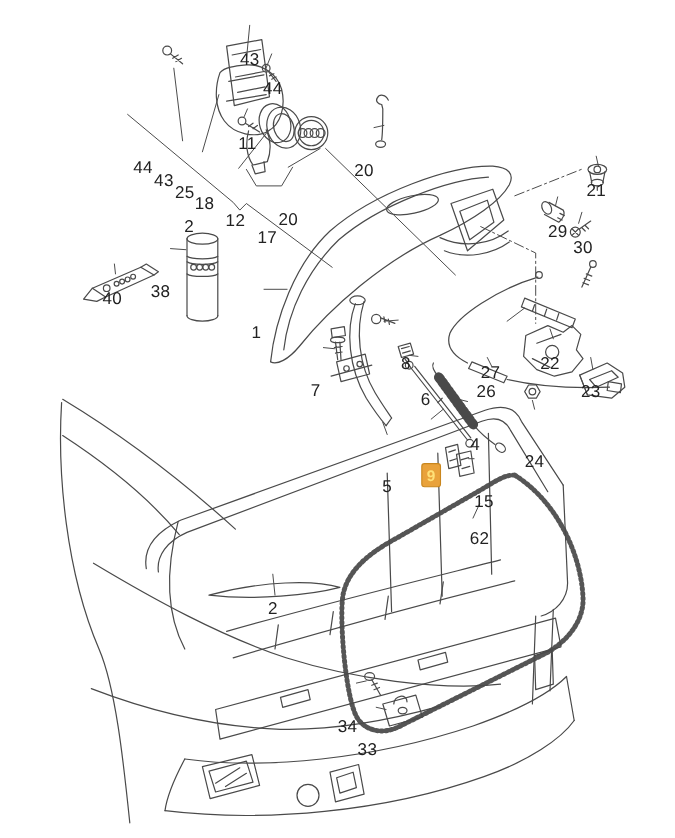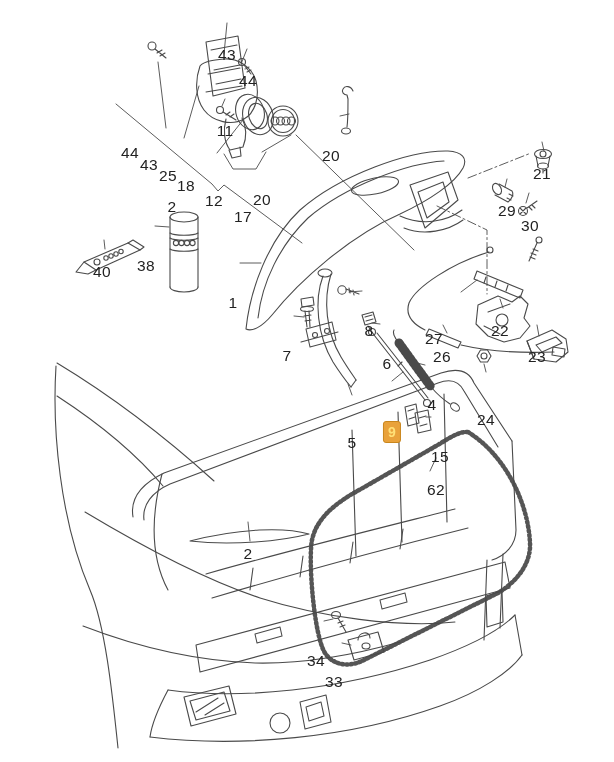--- a/index.html
+++ b/index.html
@@ -290,21 +290,21 @@
     <div class="lbl" style="left:262px;top:160px">20</div>
     <div class="lbl" style="left:542px;top:134px">21</div>
     <div class="lbl" style="left:507px;top:171px">29</div>
     <div class="lbl" style="left:530px;top:186px">30</div>
     <div class="lbl" style="left:146px;top:226px">38</div>
     <div class="lbl" style="left:102px;top:232px">40</div>
     <div class="lbl" style="left:233px;top:263px">1</div>
     <div class="lbl" style="left:369px;top:291px">8</div>
     <div class="lbl" style="left:287px;top:316px">7</div>
     <div class="lbl" style="left:387px;top:324px">6</div>
-    <div class="lbl" style="left:434px;top:299px">27</div>
+    <div class="lbl" style="left:446px;top:299px">27</div>
     <div class="lbl" style="left:500px;top:291px">22</div>
     <div class="lbl" style="left:442px;top:317px">26</div>
     <div class="lbl" style="left:537px;top:317px">23</div>
     <div class="lbl" style="left:432px;top:365px">4</div>
     <div class="lbl" style="left:486px;top:380px">24</div>
     <div class="lbl" style="left:352px;top:403px">5</div>
     <div class="lbl hl" style="left:392px;top:392px;background:#e9a23b;color:#ffe178">9</div>
     <div class="lbl" style="left:440px;top:417px">15</div>
     <div class="lbl" style="left:436px;top:450px">62</div>
     <div class="lbl" style="left:248px;top:514px">2</div>

